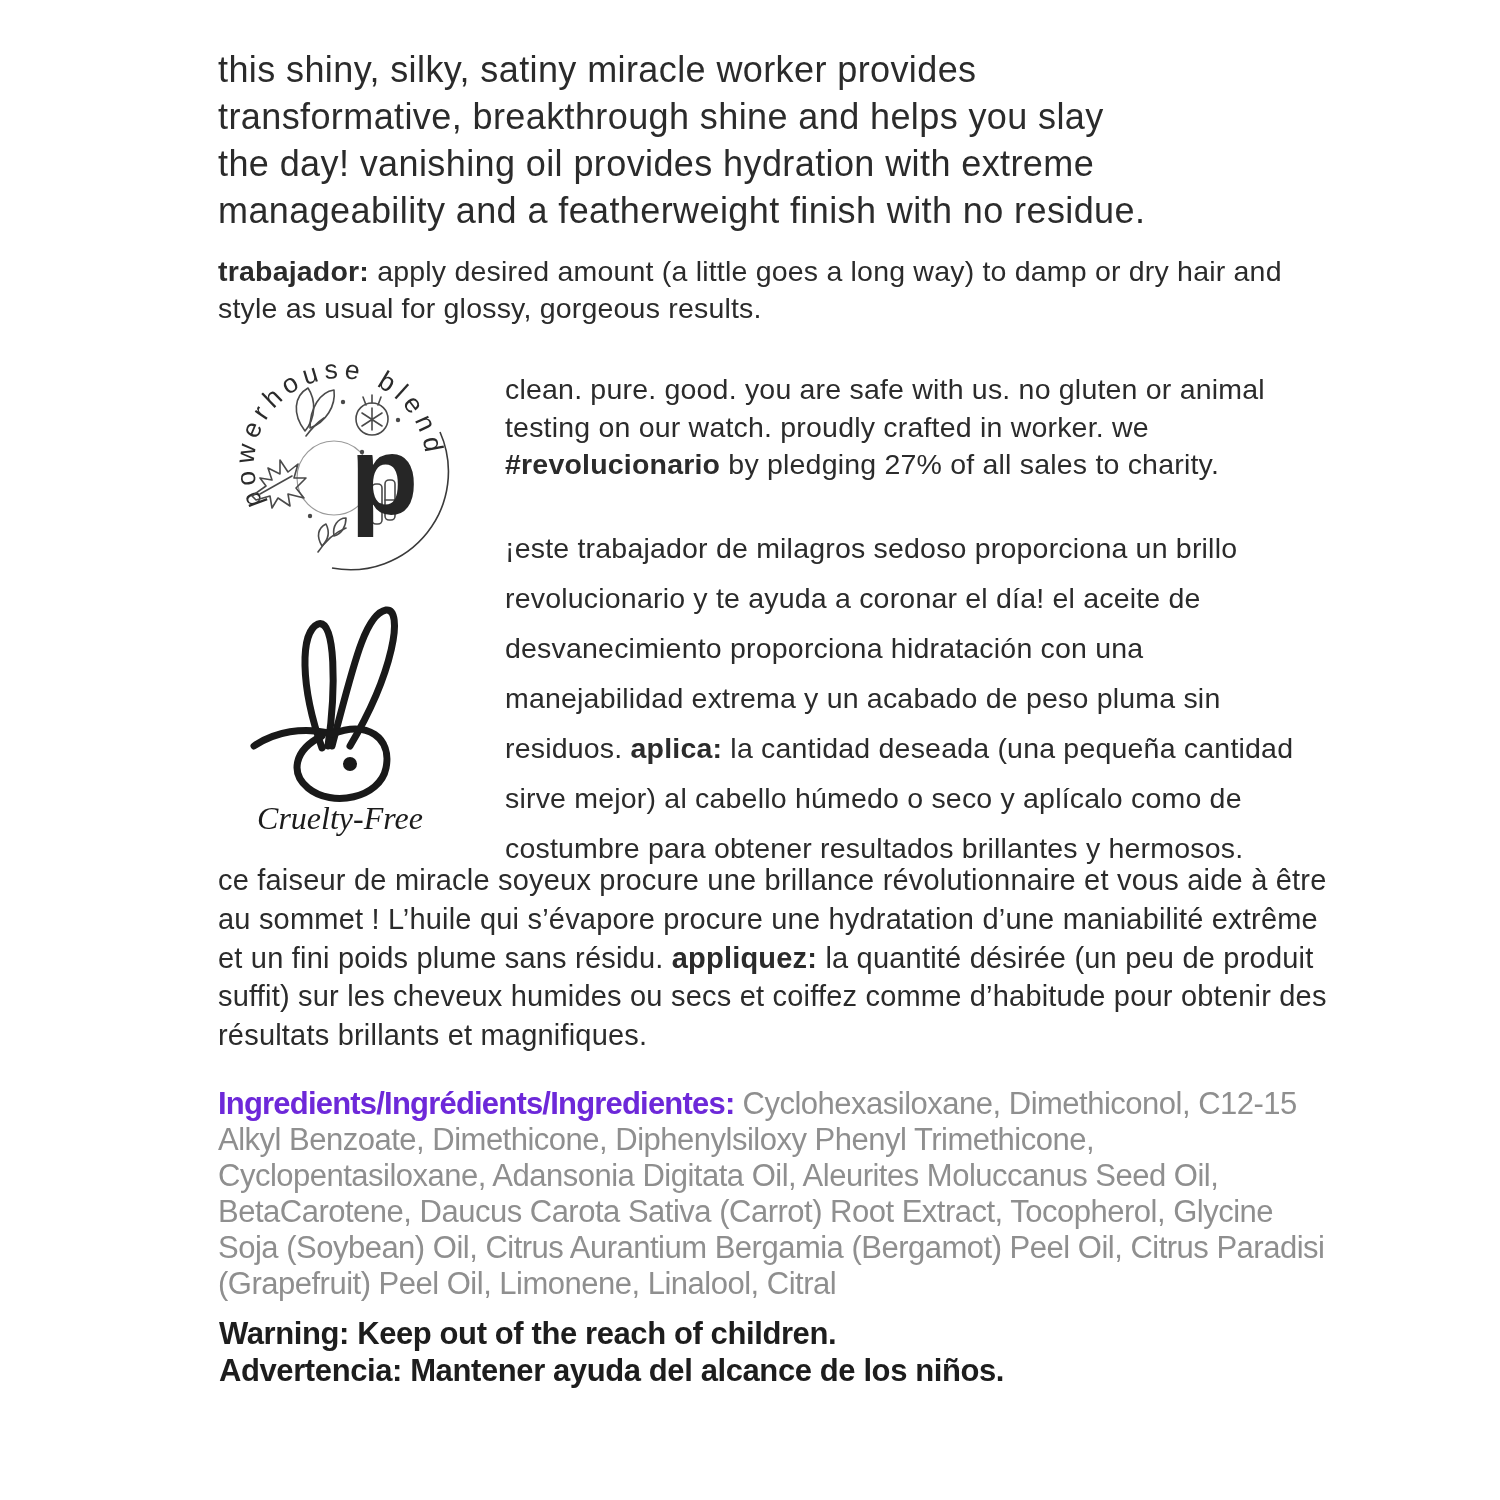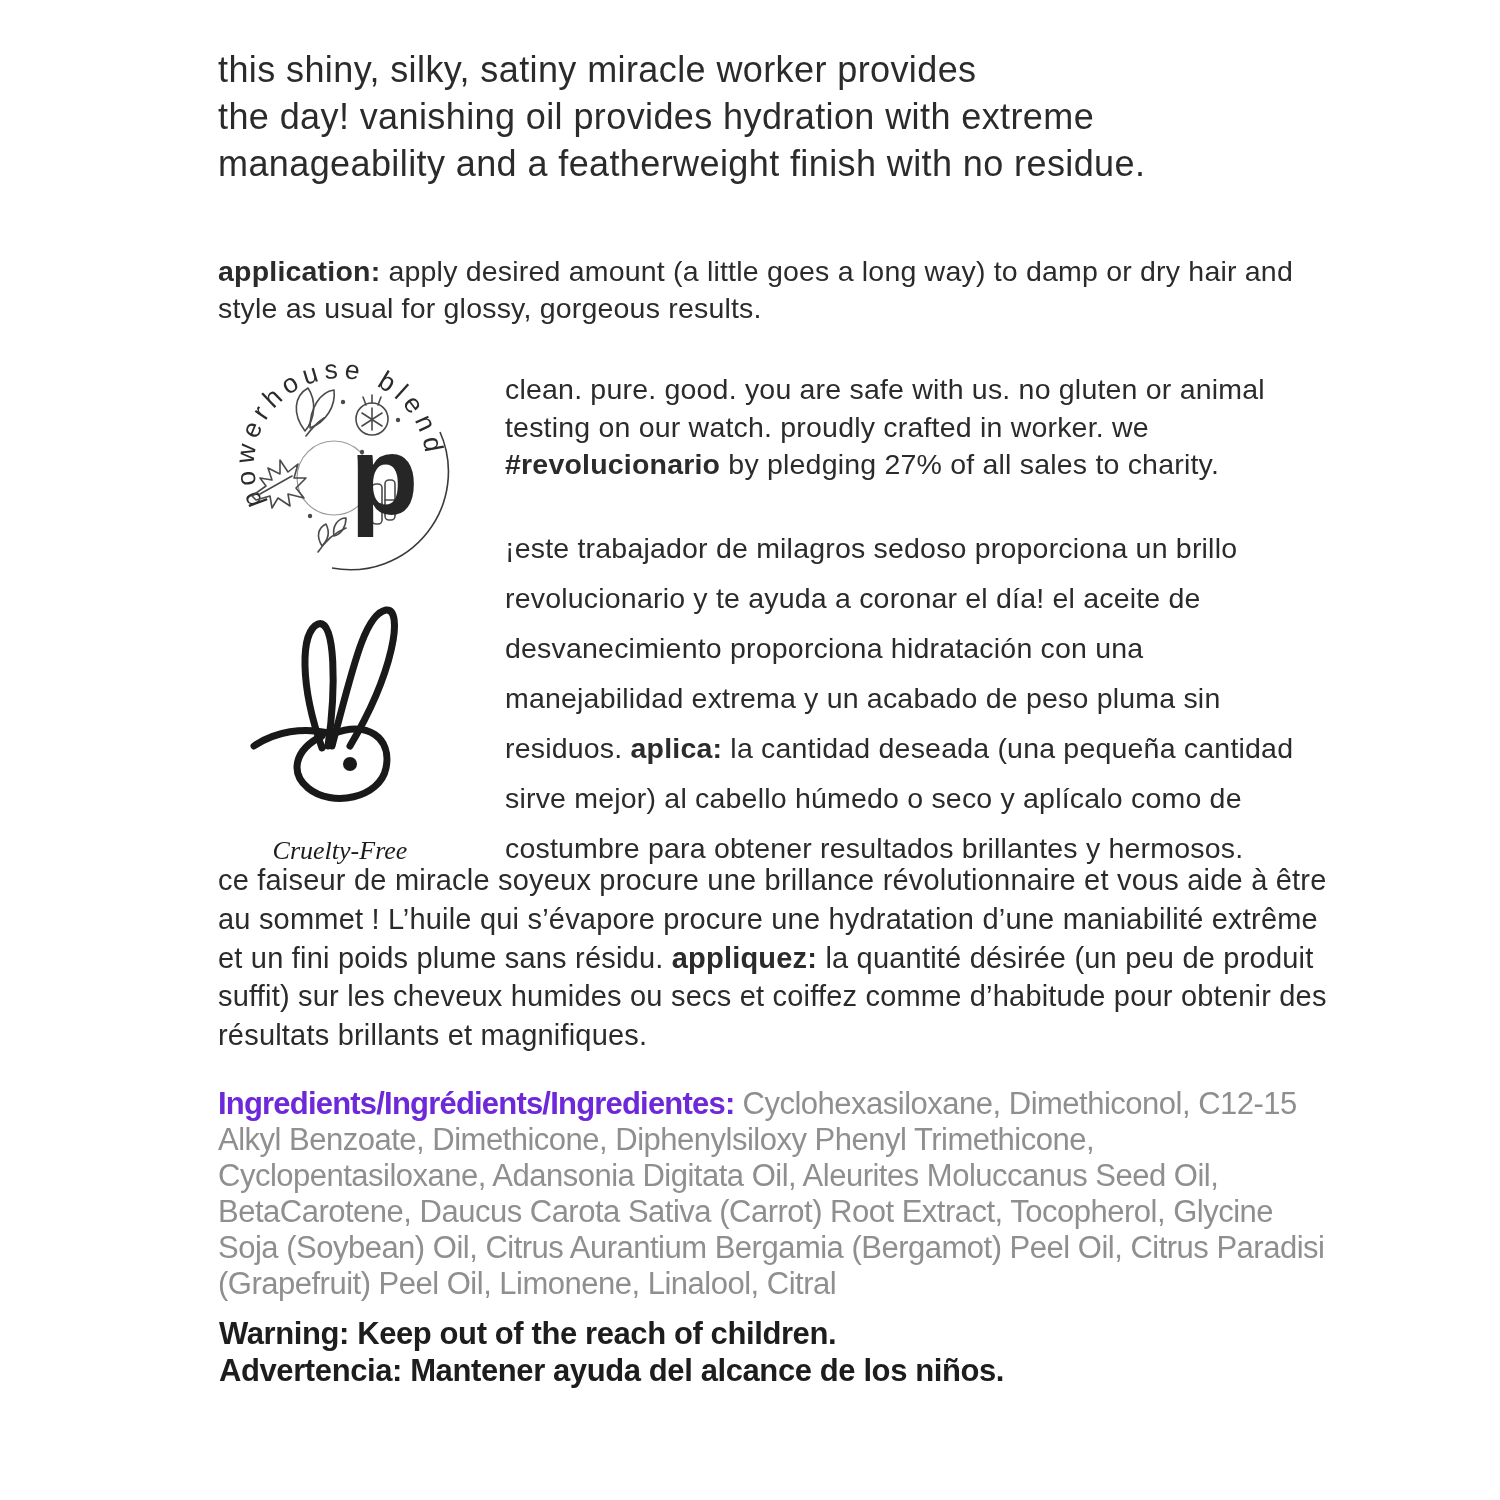--- a/index.html
+++ b/index.html
@@ -24,37 +24,38 @@
   .ingredients{left:218px;top:1086px;width:1114px;font-size:31px;line-height:36px;
     letter-spacing:-0.5px;color:#8f8f8f;font-weight:400;}
   .ingredients b{color:#6d28d9;letter-spacing:-0.8px;}
 
   .warnings{left:219px;top:1316px;width:1114px;font-size:31px;line-height:36.5px;
     font-weight:700;letter-spacing:-0.4px;color:#1d1d1d;}
 
   .powerhouse-badge{left:222px;top:356px;}
   .cruelty-bunny{left:236px;top:588px;}
   .cruelty-label{left:226px;top:800px;width:228px;text-align:center;
-    font-family:"Liberation Serif", serif;font-style:italic;font-size:26px;color:#1c1c1c;margin-top:36px;}
+    font-family:"Liberation Serif", serif;font-style:italic;font-size:32px;color:#1c1c1c;}
 
   svg text{font-family:"Liberation Sans", sans-serif;}
 </style>
 </head>
 <body>
 
 <main>
 
   <section class="abs intro">
     <span class="line">this shiny, silky, satiny miracle worker provides</span>
+    <span class="line">transformative, breakthrough shine and helps you slay</span>
     <span class="line">the day! vanishing oil provides hydration with extreme</span>
     <span class="line">manageability and a featherweight finish with no residue.</span>
   </section>
 
   <section class="abs application">
-    <b>application:</b><span> apply desired amount (a little goes a long way) to damp or dry hair and style as usual for glossy, gorgeous results.</span>
+    <b>trabajador:</b><span> apply desired amount (a little goes a long way) to damp or dry hair and style as usual for glossy, gorgeous results.</span>
   </section>
 
   <svg class="abs powerhouse-badge" width="240" height="218" viewBox="0 0 240 218">
     <defs>
       <path id="ph-arc" d="M 43.5,151 A 86,86 0 1 1 179,169" fill="none"></path>
     </defs>
     <text font-size="26.5" letter-spacing="5.5" fill="#2b2b2b">
       <textPath href="#ph-arc" startOffset="4">powerhouse blend</textPath>
     </text>
 

